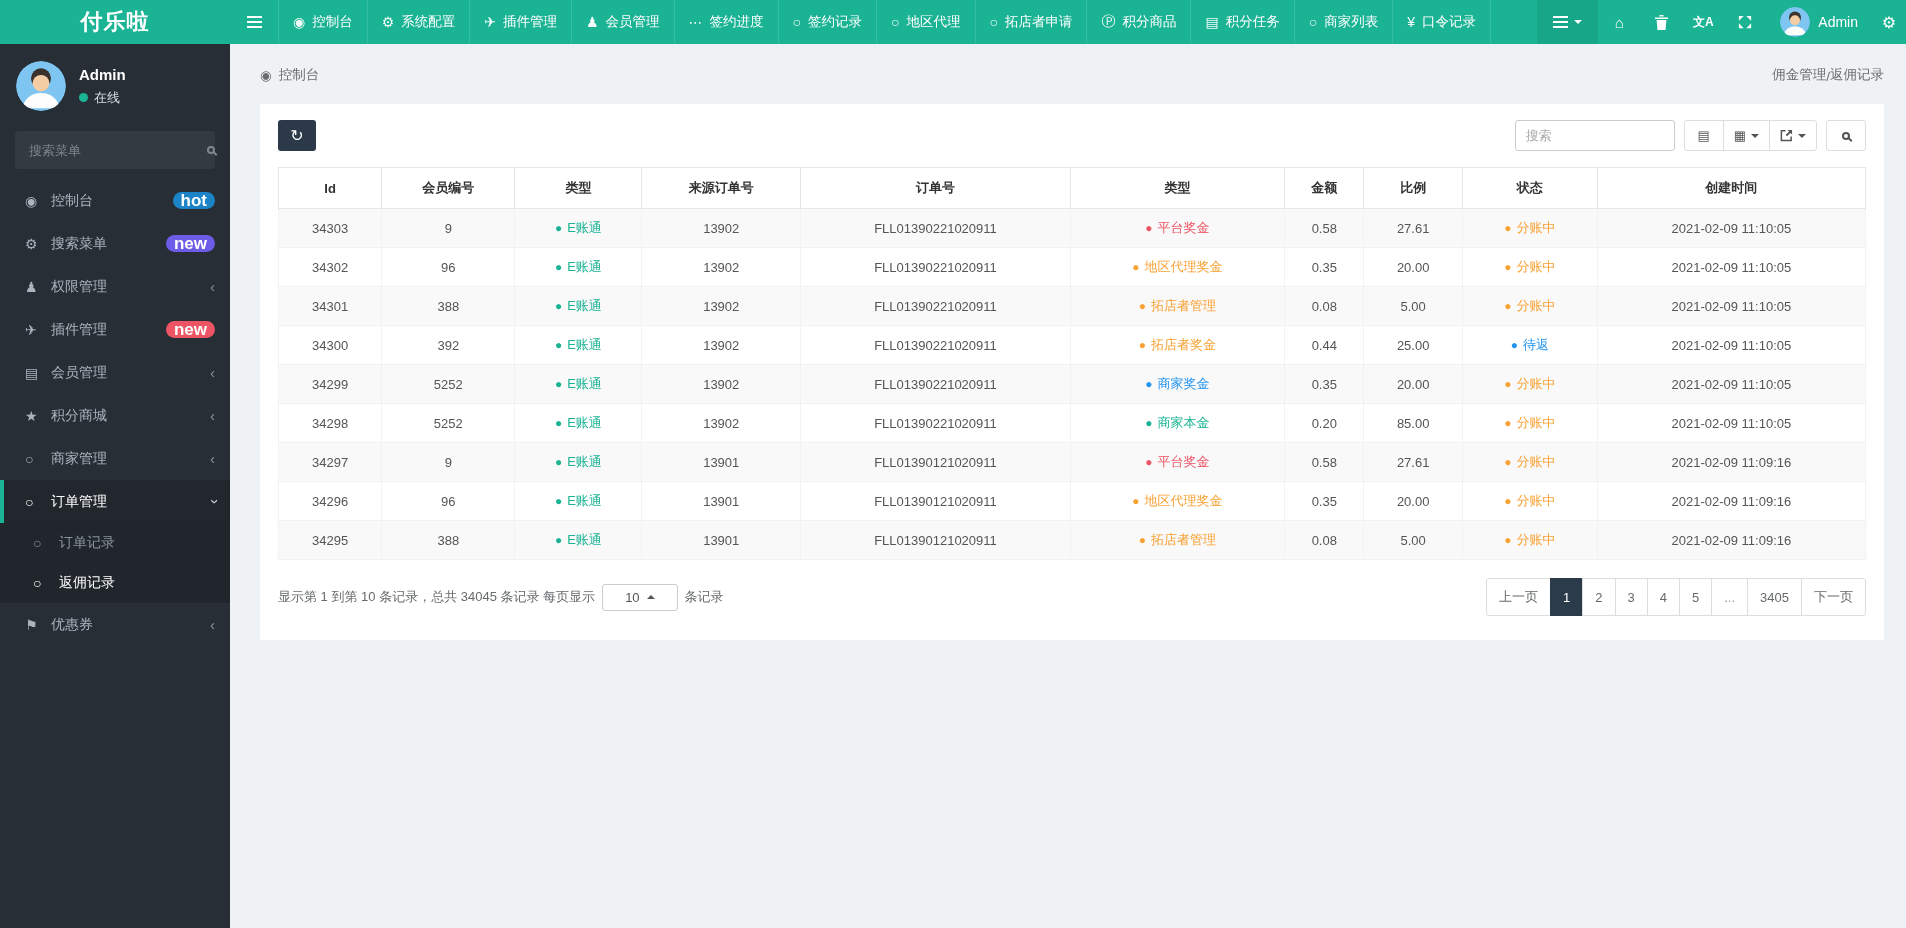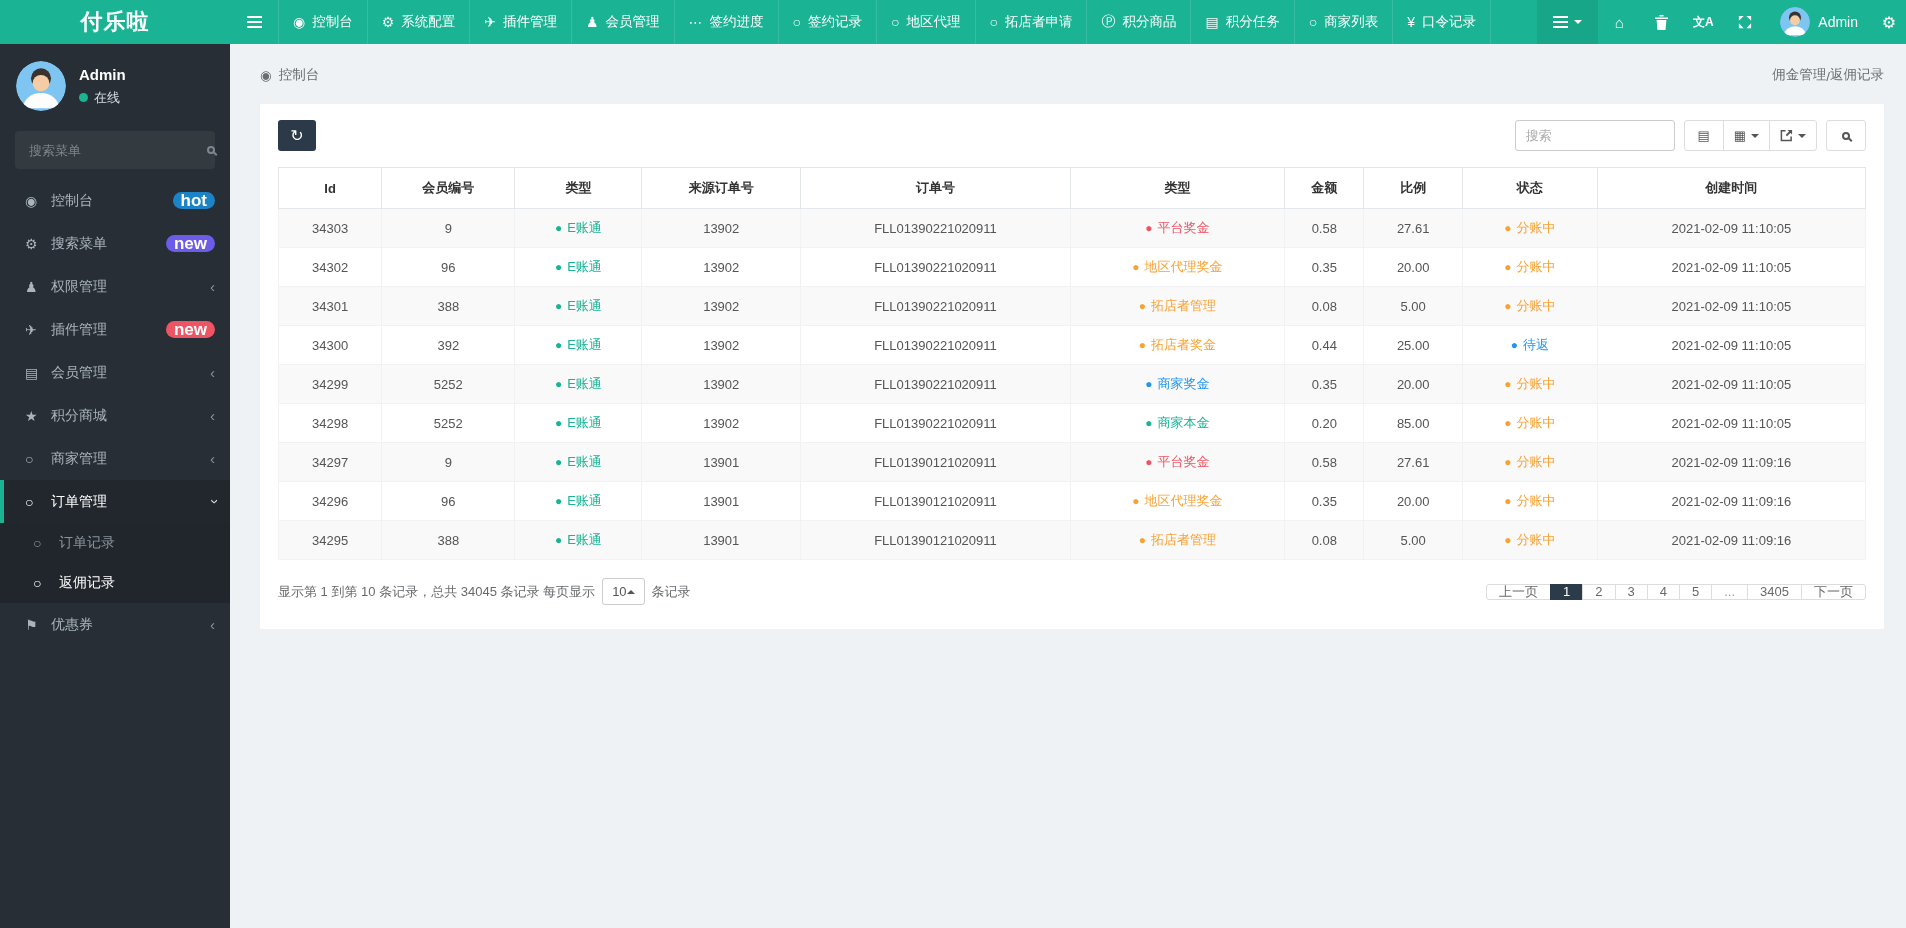--- a/index.html
+++ b/index.html
@@ -83,24 +83,24 @@
 
   table.grid{width:100%;border-collapse:collapse;font-size:13px;color:#555;table-layout:fixed;}
   .grid th{border:1px solid #e4e7e9;color:#333;font-weight:bold;padding:11px 18px;text-align:center;background:#fff;}
   .grid td{border:1px solid #f0f2f3;padding:10px 6px;text-align:center;white-space:nowrap;overflow:hidden;}
   .grid tbody tr:nth-child(odd){background:#f9f9f9;}
   .dot{font-size:12px;margin-right:5px;}
 
   .pg-row{display:flex;justify-content:space-between;align-items:center;margin-top:18px;
     color:#676a6c;font-size:13px;}
   .pg-left{display:flex;align-items:center;gap:7px;}
-  .pagesize{display:inline-flex;align-items:center;border:1px solid #ccc;border-radius:3px;
-    background:#fff;padding:5px 9px;color:#555;cursor:pointer;}
+  .pagesize{display:inline-flex;align-items:center;gap:7px;border:1px solid #ccc;border-radius:3px;
+    background:#fff;padding:5px 22px;color:#555;cursor:pointer;}
   .pager{display:flex;}
-  .pg-btn{min-width:32px;height:16px;padding:0 12px;display:flex;align-items:center;justify-content:center;
+  .pg-btn{min-width:32px;height:38px;padding:0 12px;display:flex;align-items:center;justify-content:center;
     background:#fff;border:1px solid #ddd;color:#676a6c;cursor:pointer;margin-left:-1px;font-size:13px;}
   .pg-btn:first-child{border-radius:3px 0 0 3px;margin-left:0;}
   .pg-btn:last-child{border-radius:0 3px 3px 0;}
   .pg-btn.active{background:#2c3b4a;border-color:#2c3b4a;color:#fff;}
   .pg-btn.dots{color:#999;cursor:default;}
 </style>
 </head>
 <body>
 
 <div class="topbar">

